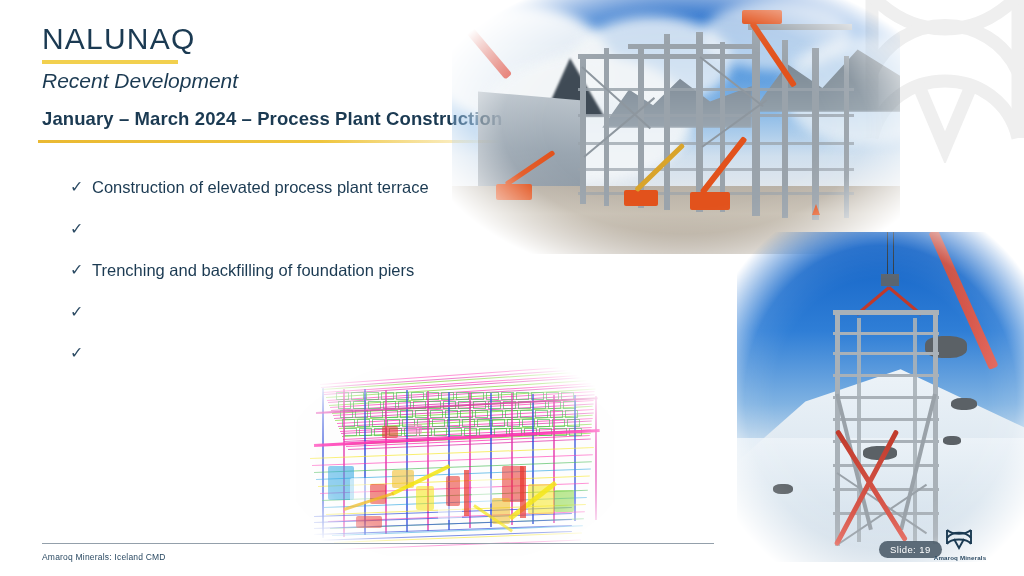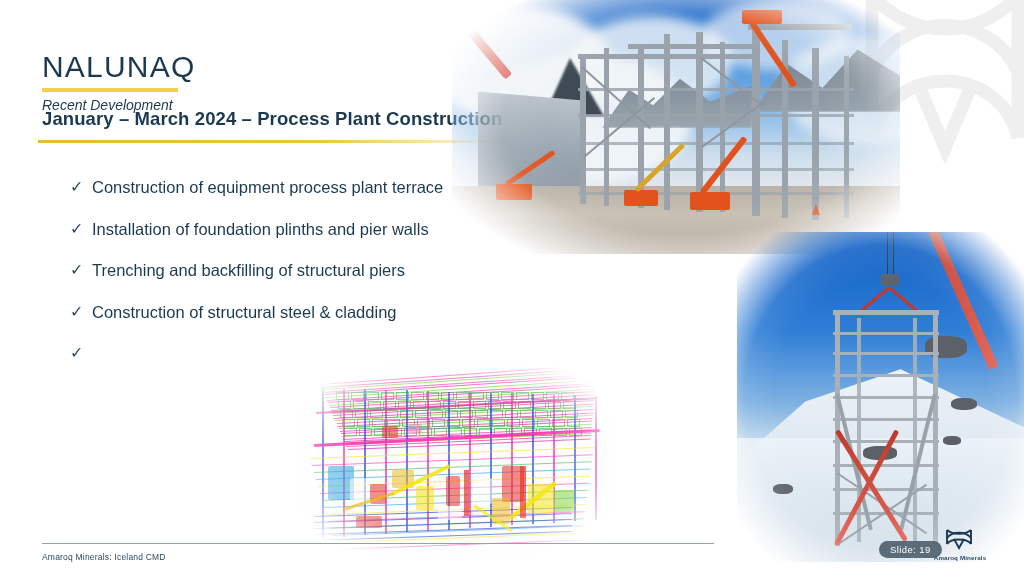--- a/index.html
+++ b/index.html
@@ -11,30 +11,30 @@
   }
 
   
   .watermark{
     position:absolute;top:-12px;right:-6px;width:170px;height:175px;
     opacity:1;pointer-events:none;
   }
   .watermark svg{width:100%;height:100%;display:block;}
 
   
-  .brand{position:absolute;left:42px;top:24px;margin-top:28px;}
+  .brand{position:absolute;left:42px;top:24px;}
   .brand-name{
     font-size:30px;letter-spacing:1.2px;color:#1b3a52;
     font-family:"Liberation Sans",sans-serif;font-weight:400;line-height:1;
   }
   .brand-rule{
     width:136px;height:4px;background:#f2d04e;margin-top:6px;margin-bottom:5px;
   }
   .brand-sub{
-    font-size:14px;font-style:italic;color:#1b3a52;
+    font-size:21px;font-style:italic;color:#1b3a52;
     font-family:"Liberation Sans",sans-serif;
   }
 
   .heading{
     position:absolute;left:42px;top:108px;
     font-size:18.5px;font-weight:bold;color:#1b3a52;
     letter-spacing:0.1px;white-space:nowrap;
   }
   .heading-rule-solid{
     position:absolute;left:38px;top:140px;width:470px;height:3px;
@@ -159,33 +159,31 @@
     <div class="brand-rule"></div>
     <div class="brand-sub">Recent Development</div>
   </div>
 
   <div class="heading">January – March 2024 – Process Plant Construction</div>
   <div class="heading-rule-solid"></div>
 
   <div class="bullets">
     <div class="bullet">
       <span class="bullet-check">✓</span>
-      <span class="bullet-text">Construction of equipment process plant terrace</span>
+      <span class="bullet-text">Construction of elevated process plant terrace</span>
     </div>
     <div class="bullet">
       <span class="bullet-check">✓</span>
-      <span class="bullet-text">Installation of foundation plinths and pier walls</span>
     </div>
     <div class="bullet">
       <span class="bullet-check">✓</span>
-      <span class="bullet-text">Trenching and backfilling of structural piers</span>
+      <span class="bullet-text">Trenching and backfilling of foundation piers</span>
     </div>
     <div class="bullet">
       <span class="bullet-check">✓</span>
-      <span class="bullet-text">Construction of structural steel &amp; cladding</span>
     </div>
     <div class="bullet">
       <span class="bullet-check">✓</span>
     </div>
   </div>
 
   <div class="photo photo-cad">
     <div id="cadHost" style="position:absolute;inset:0;">
         <div class="cad-d" style="left:24px;top:18px;width:278px;height:1px;background:#ff2fb0;opacity:0.75;transform:rotate(-4deg);"></div>
         <div class="cad-d" style="left:25.1px;top:20.6px;width:276.6px;height:1px;background:#e02ea8;opacity:0.75;transform:rotate(-3.94deg);"></div>

